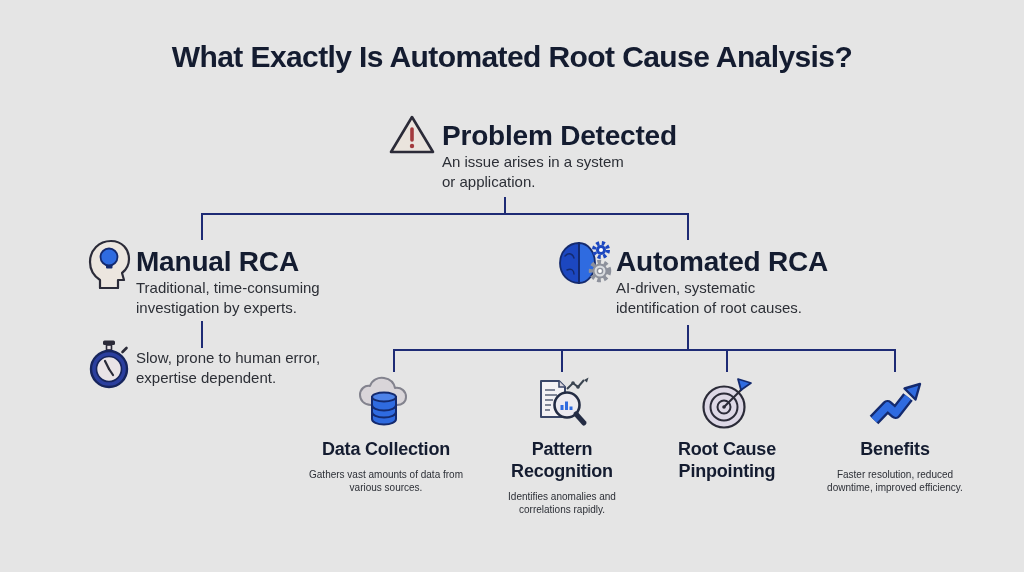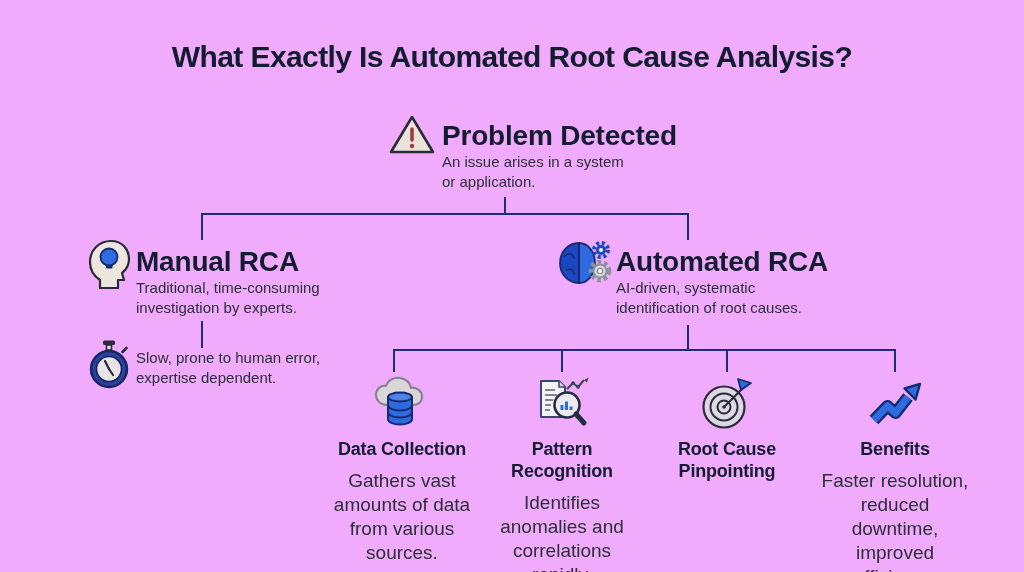--- a/index.html
+++ b/index.html
@@ -1,17 +1,17 @@
 <!DOCTYPE html>
 <html><head>
 <meta charset="utf-8">
 <style>
   html,body{margin:0;padding:0;background:#ffffff;}
   .canvas{
-    position:relative;width:1024px;height:572px;background:#f0abfc;overflow:hidden;
+    position:relative;width:1024px;height:572px;background:#e5e5e5;overflow:hidden;
     font-family:"Liberation Sans", sans-serif;color:#2c2f36;
   }
   .connectors{position:absolute;left:0;top:0;pointer-events:none;}
   .title{
     position:absolute;left:0;right:0;top:40px;margin:0;text-align:center;
     font-size:30px;font-weight:800;letter-spacing:-0.6px;color:#141c30;
   }
   .icon{position:absolute;}
   .icon svg{display:block;}
   .node-text{position:absolute;}
@@ -25,27 +25,27 @@
   #automated-text{left:616px;top:246px;}
   #problem-icon{left:388px;top:113px;}
   #manual-icon{left:84px;top:237px;}
   #challenges-icon{left:84px;top:339px;}
   #automated-icon{left:555px;top:238px;}
   
   .step{
     position:absolute;top:374px;width:180px;
     display:flex;flex-direction:column;align-items:center;text-align:center;
   }
-  #step-0{left:312px;text-align:center;} #step-1{left:472px;align-items:center;} #step-2{left:637px;} #step-3{left:805px;}
+  #step-0{left:296px;text-align:center;} #step-1{left:472px;align-items:center;} #step-2{left:637px;} #step-3{left:805px;}
   .step-icon{height:58px;display:flex;align-items:center;justify-content:center;}
   .step-heading{
     font-size:18px;font-weight:700;letter-spacing:-0.2px;color:#141c30;
     line-height:1.22;margin-top:7px;max-width:140px;
   }
-  .step-desc{font-size:19px;line-height:1.27;color:#2c2f36;margin-top:8px;}
+  .step-desc{font-size:10px;line-height:1.27;color:#2c2f36;margin-top:8px;}
   #step-0 .step-desc{max-width:155px;}
   #step-1 .step-desc{max-width:150px;}
   #step-2 .step-desc{max-width:165px;}
   #step-3 .step-desc{max-width:160px;}
 </style>
 </head>
 <body>
 
 <div class="canvas">
 

